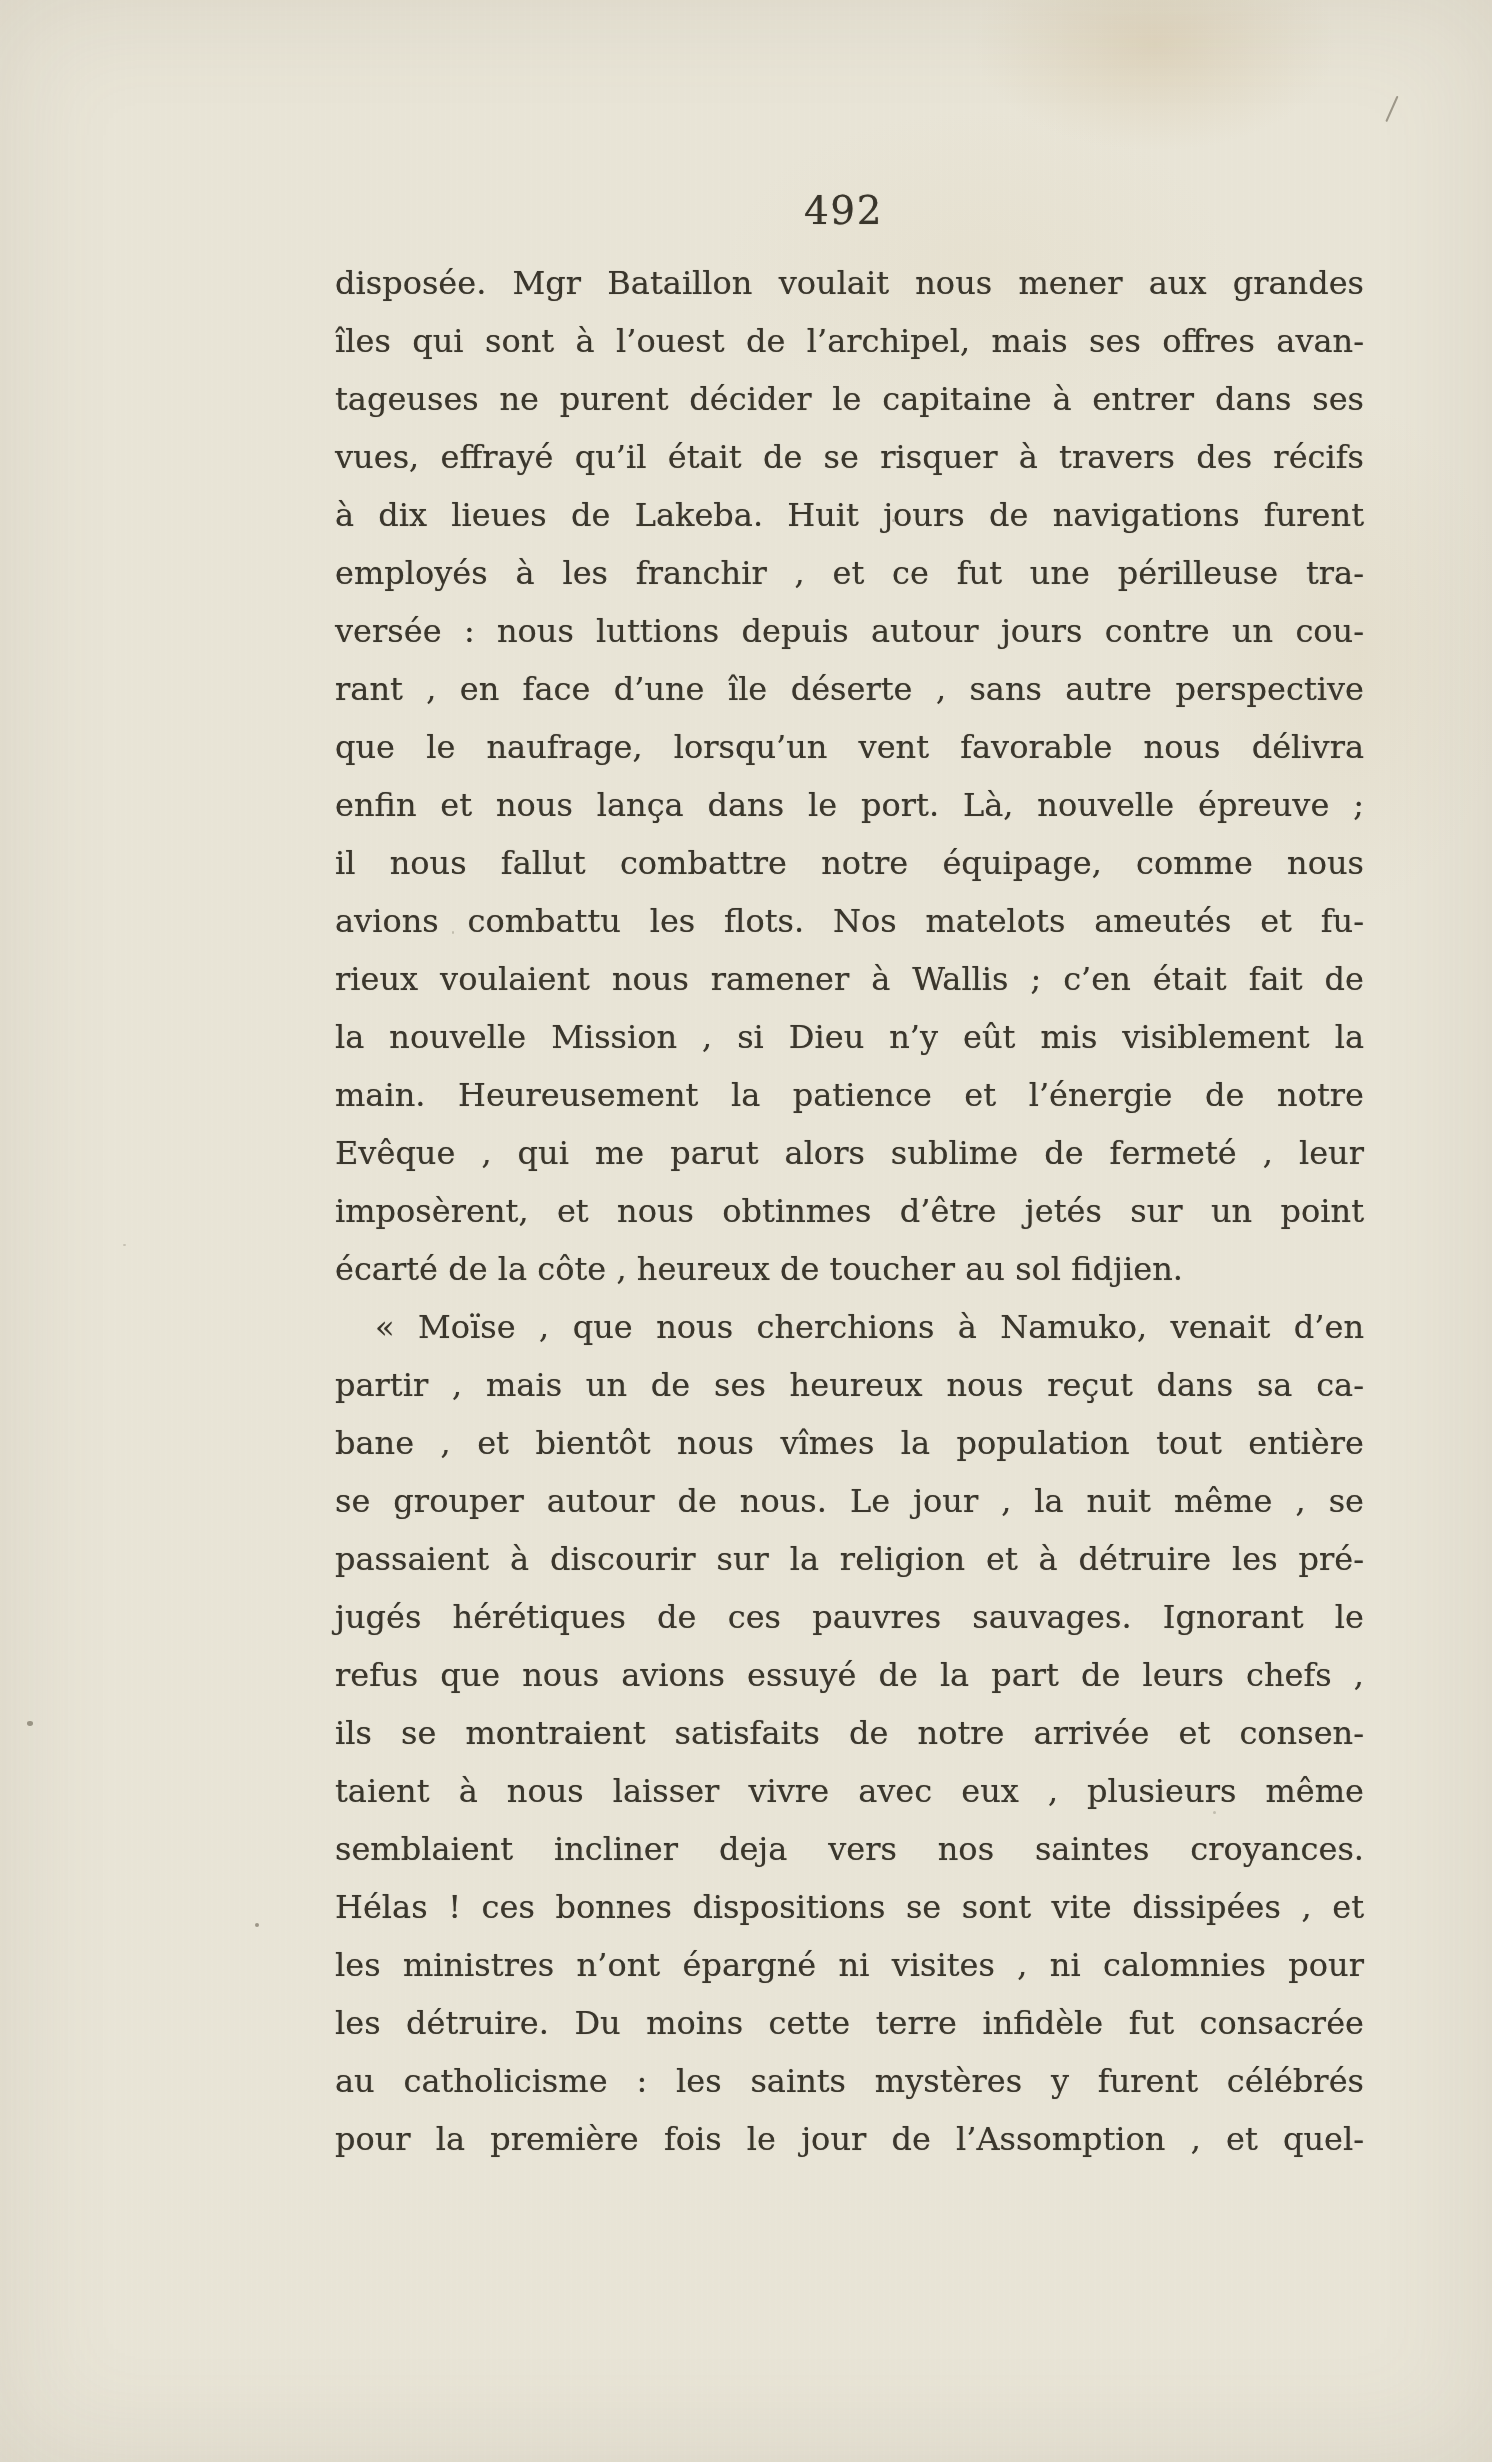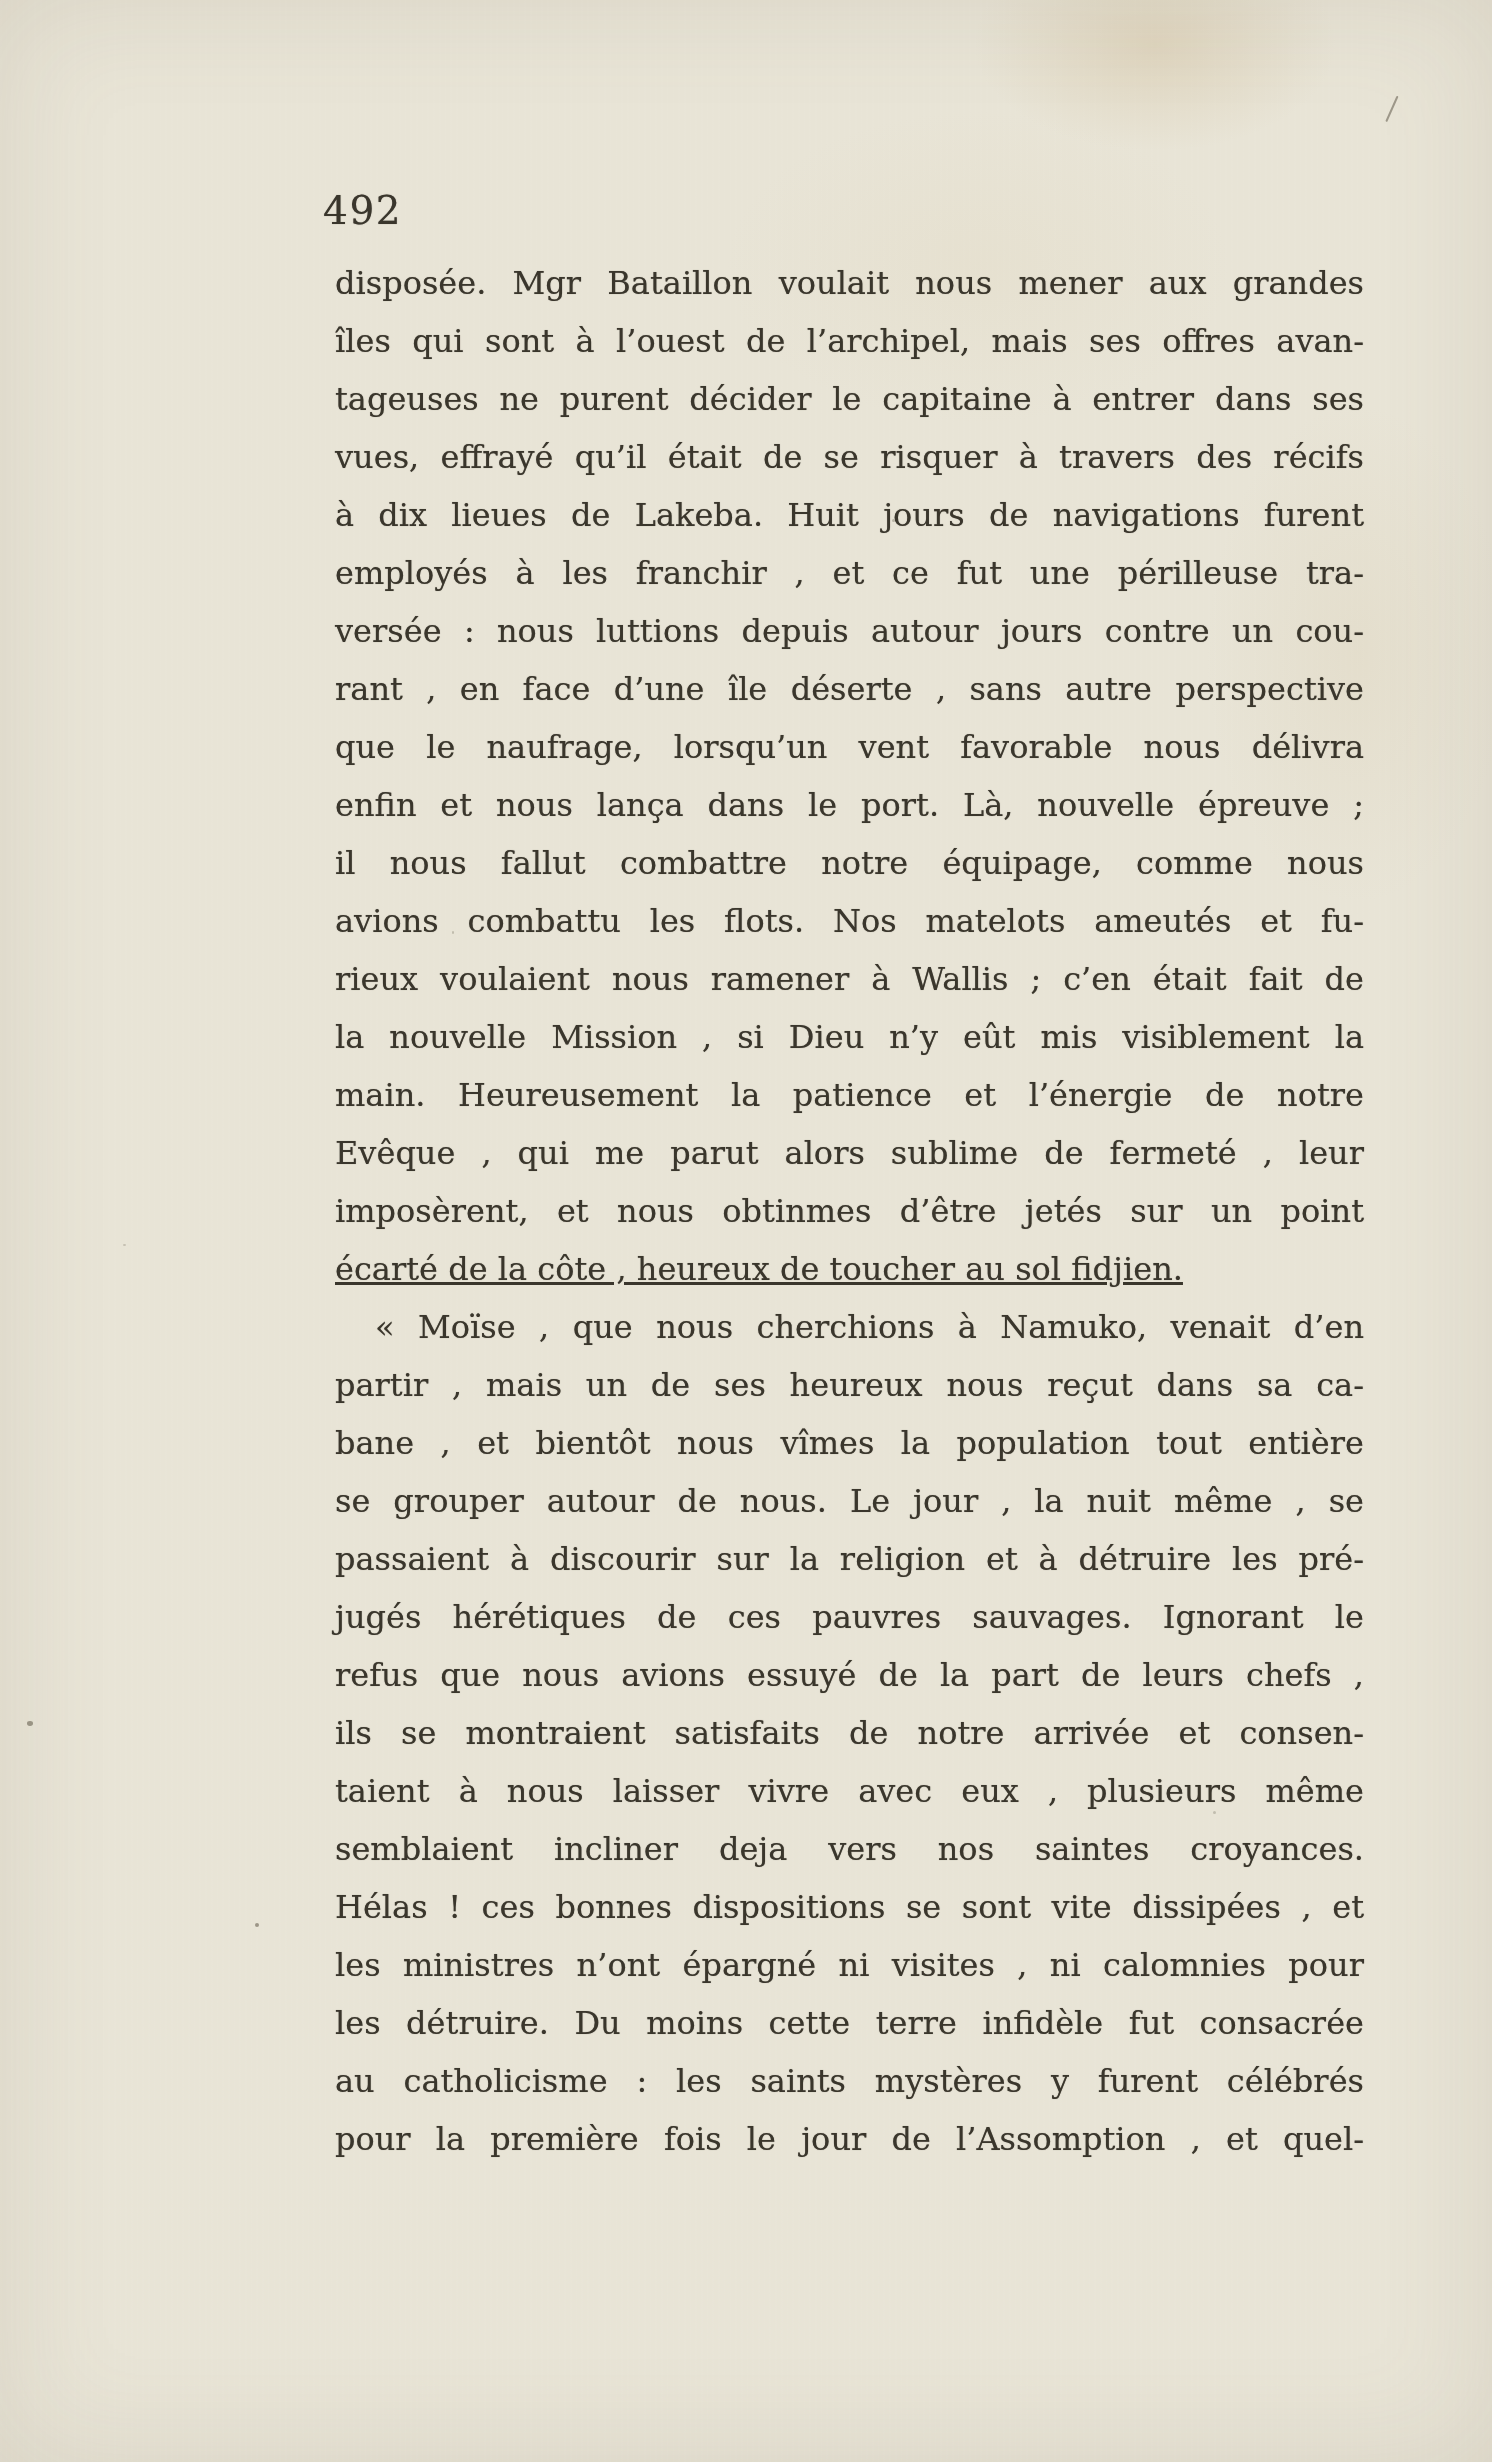--- a/index.html
+++ b/index.html
@@ -20,40 +20,41 @@
       radial-gradient(210px 347px at 1357px 654px, rgba(205,188,152,.16), rgba(205,188,152,0) 72%),
       radial-gradient(339px 210px at 978px 267px, rgba(214,198,162,.12), rgba(214,198,162,0) 75%),
       repeating-linear-gradient(90deg, rgba(255,255,255,.025) 0 1.6px, rgba(0,0,0,0) 1.6px 5.7px),
       var(--paper);
     box-shadow: inset 0 0 113px rgba(118,108,86,.14);
     color:var(--ink);
   }
   .page-number{
     position:absolute;
     top:191px;left:323px;width:1041px;
+    text-align:center;
     font-size:39px;line-height:39px;
     letter-spacing:1.6px;
     text-shadow:0 0 0.8px rgba(58,54,46,.65);
   }
   .text-block{
     position:absolute;
     top:254px;left:323px;width:1041px;
     font-size:32px;
     line-height:58px;
     text-shadow:0 0 0.8px rgba(58,54,46,.55);
   }
   .line{
     text-align:justify;
     text-align-last:justify;
     white-space:normal;
     height:58px;
     overflow:visible;
     margin-left:12px;
   }
-  .line.no-just{ text-align-last:left;text-decoration:underline; }
+  .line.no-just{ text-align-last:left; }
   .line.indent{ text-indent:40px; }
   
   .speck{
     position:absolute;border-radius:50%;
     background:rgba(92,86,70,.55);
   }
   .slash{
     position:absolute;
     width:2.4px;height:27.5px;
     background:rgba(96,90,74,.55);

